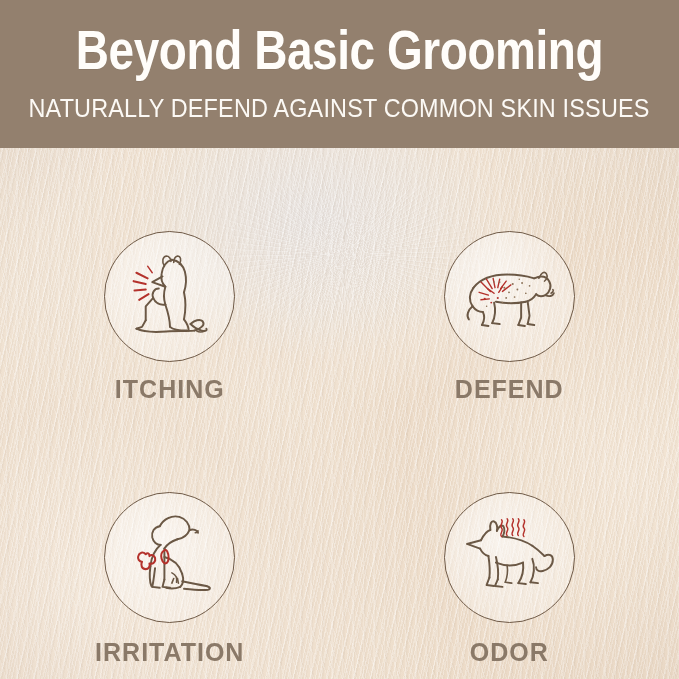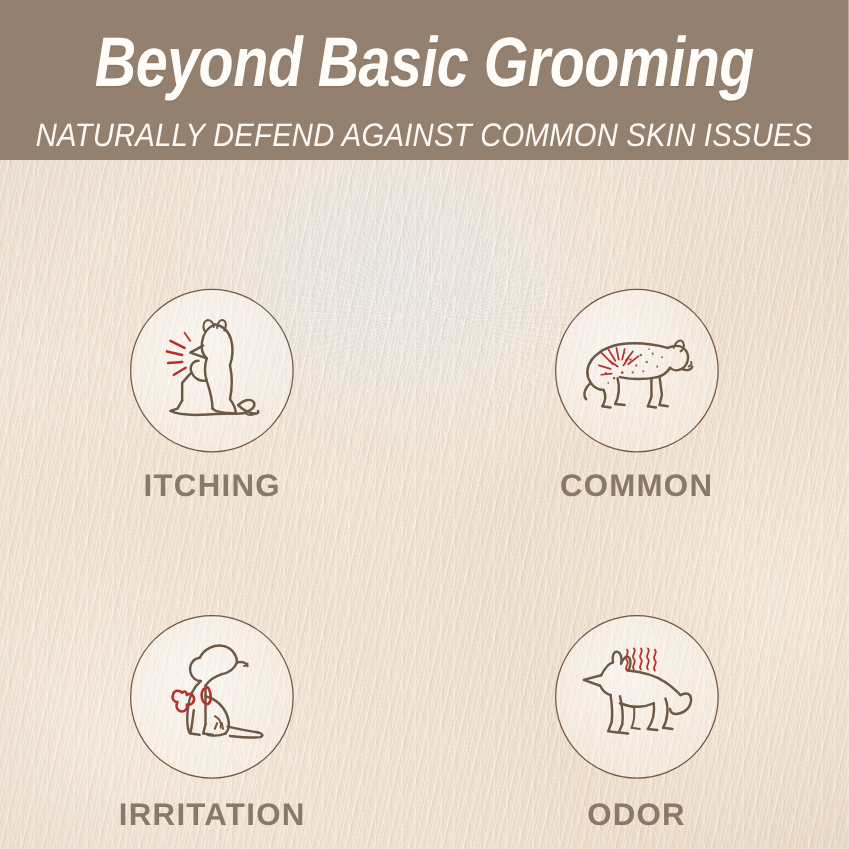--- a/index.html
+++ b/index.html
@@ -70,24 +70,24 @@
   }
   .fur-vignette{
     position:absolute;inset:0;pointer-events:none;
     background:
       radial-gradient(ellipse 90% 80% at 50% 55%, rgba(0,0,0,0) 55%, rgba(150,120,95,.10) 100%),
       linear-gradient(to bottom, rgba(255,255,255,.10), rgba(0,0,0,0) 22%);
   }
 
   
   .header{
-    position:absolute;left:0;top:0;width:679px;height:128px;
+    position:absolute;left:0;top:0;width:679px;height:148px;
     background:#93806E;
     z-index:5;
-    display:flex;flex-direction:column;align-items:center;justify-content:flex-start;font-style:italic;
+    display:flex;flex-direction:column;align-items:center;justify-content:flex-start;
   }
   .header-title{
     margin:0;padding:0;
     color:#FFFDFA;
     font-family:"Liberation Sans", sans-serif;
     font-weight:bold;
     font-size:56px;
     line-height:1;
     letter-spacing:-0.5px;
     margin-top:22px;
@@ -269,21 +269,21 @@
           <circle class="browndot" cx="66" cy="60" r="0.9"></circle>
           <circle class="browndot" cx="50" cy="44" r="0.9"></circle>
           <circle class="browndot" cx="78" cy="56" r="0.9"></circle>
           <circle class="browndot" cx="82" cy="48" r="0.9"></circle>
           <circle class="browndot" cx="71" cy="41" r="0.8"></circle>
           <circle class="browndot" cx="44" cy="44" r="0.8"></circle>
           <circle class="browndot" cx="36" cy="70" r="0.8"></circle>
           <circle class="browndot" cx="53" cy="66" r="0.8"></circle>
         </svg>
       </div>
-      <div class="feature-label">COMMON</div>
+      <div class="feature-label">DEFEND</div>
     </div>
 
     <div class="feature r1">
       <div class="badge">
         <svg viewBox="0 0 120 120">
 
           <path class="ln" d="M49 27 C53 19 62 15 70 17 C77 19 81 25 81 31"></path>
           <path class="ln" d="M81 31 C85 30 89 31 90 34"></path>
           <path class="ln-thin" d="M87 34 C89 34 90 33 90 32"></path>
 

